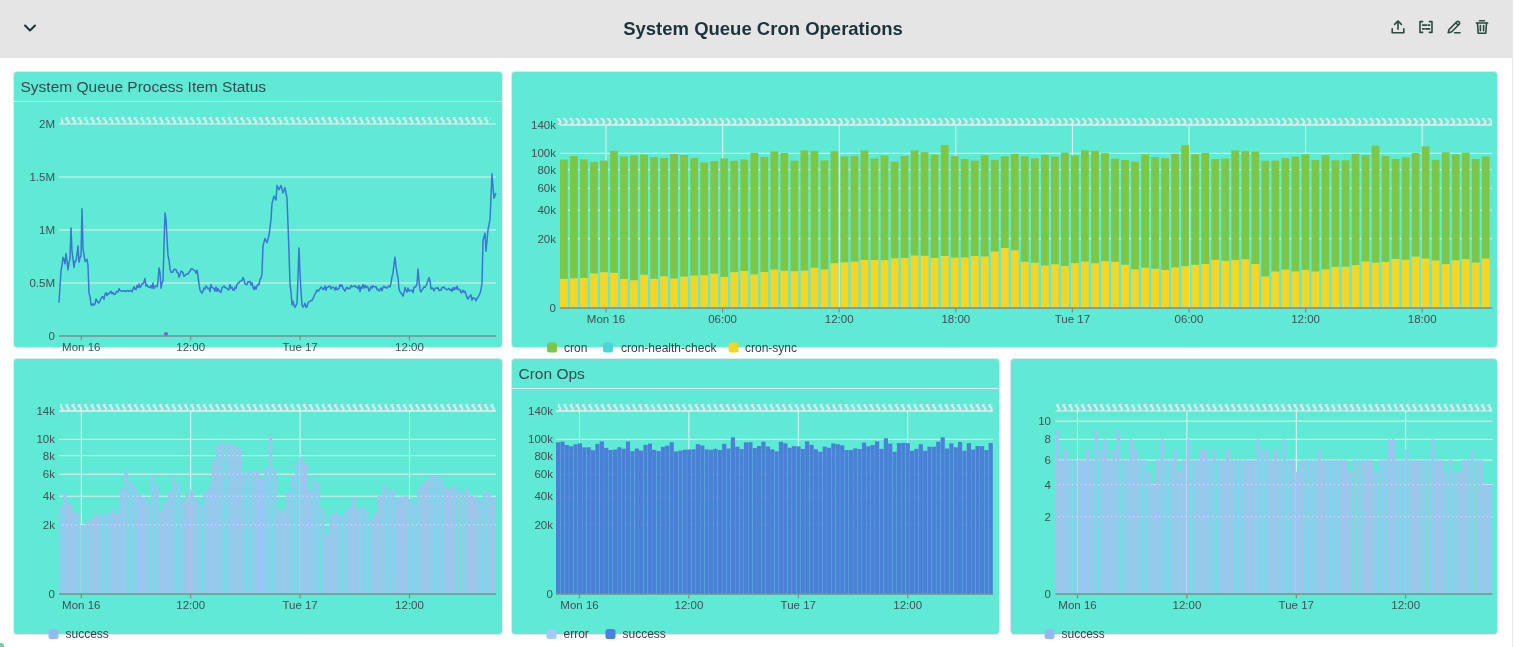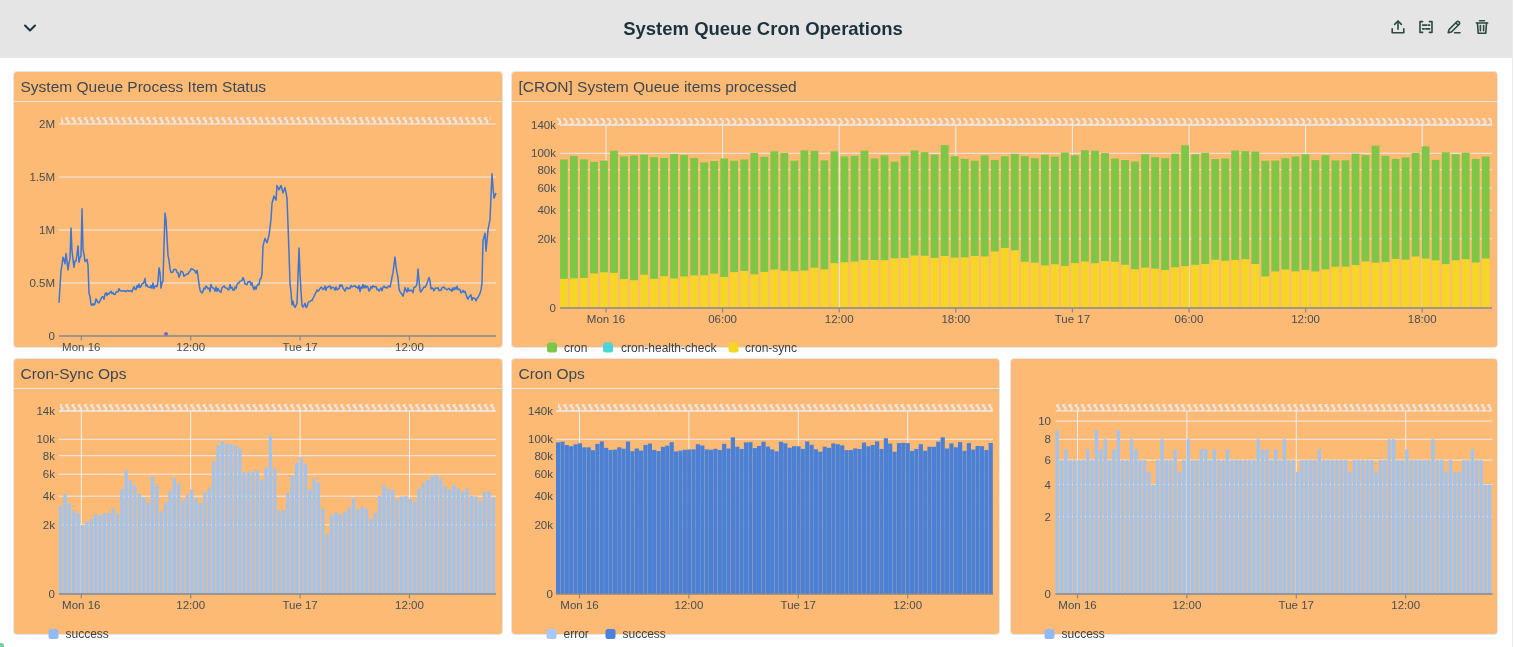--- a/index.html
+++ b/index.html
@@ -2,21 +2,21 @@
 <html><head><meta charset="utf-8"><style>
 * { margin:0; padding:0; box-sizing:border-box; }
 html,body { width:1515px; height:647px; background:#fff; font-family:"Liberation Sans", sans-serif; overflow:hidden; }
 .header { position:absolute; left:0; top:0; width:1512px; height:58px; background:#e5e5e5; }
 .header .chevron { position:absolute; left:22px; top:20px; }
 .header h1 { position:absolute; left:0; top:0; width:100%; height:58px; line-height:58px;
   text-align:center; font-size:18.5px; font-weight:700; color:#1d333b; padding-left:14px; }
 .hicons { position:absolute; right:22px; top:19px; display:flex; gap:12px; }
 .scrollline { position:absolute; left:1512px; top:0; width:1px; height:647px; background:#ebebef; }
 .corner { position:absolute; left:-2px; top:643px; width:6px; height:6px; border-radius:3px; background:#6fd19c; }
-.card { position:absolute; background:#fdba74; border:1px solid #e4e6ee; border-radius:4px; }
+.card { position:absolute; background:#5eead4; border:1px solid #e4e6ee; border-radius:4px; }
 .card-title { height:29.5px; line-height:30px; padding-left:7px; font-size:15.5px; color:#3d4754;
   border-bottom:1px solid #e4e6ee; white-space:nowrap; overflow:hidden; }
 .chart { position:absolute; left:0; top:30.5px;margin-top:12px; }
 svg text { font-family:"Liberation Sans", sans-serif; }
 </style></head>
 <body>
 <div class="header">
   <h1>System Queue Cron Operations</h1>
   <div class="chevron"><svg width="16" height="16" viewBox="0 0 16 16">
         <g stroke="#1d333b" stroke-width="2" fill="none" stroke-linecap="round" stroke-linejoin="round">
@@ -86,21 +86,20 @@
         <text x="67.3" y="236" text-anchor="middle" font-size="11.5" fill="#464e57" font-weight="400">Mon 16</text>
         <line x1="176.7" y1="221.0" x2="176.7" y2="225.5" stroke="#85898e" stroke-width="1.2"></line>
         <text x="176.7" y="236" text-anchor="middle" font-size="11.5" fill="#464e57" font-weight="400">12:00</text>
         <line x1="286.1" y1="221.0" x2="286.1" y2="225.5" stroke="#85898e" stroke-width="1.2"></line>
         <text x="286.1" y="236" text-anchor="middle" font-size="11.5" fill="#464e57" font-weight="400">Tue 17</text>
         <line x1="395.5" y1="221.0" x2="395.5" y2="225.5" stroke="#85898e" stroke-width="1.2"></line>
         <text x="395.5" y="236" text-anchor="middle" font-size="11.5" fill="#464e57" font-weight="400">12:00</text>
       </svg></div>
   </div>
 <div class="card" style="left:510.5px;top:71px;width:987.5px;height:277px">
-    <div class="card-title">[CRON] System Queue items processed</div>
     <div class="chart"><svg width="986" height="244" viewBox="0 0 986 244">
         <defs>
           <pattern id="hB" width="6.25" height="7" patternUnits="userSpaceOnUse">
             <path d="M5.2 0 L2.1 3.5 L5.2 7" stroke="#e9e9ec" stroke-width="1.9" fill="none"></path>
           </pattern>
         </defs>
         <line x1="94" y1="10" x2="94" y2="193" stroke="#eef0f4" stroke-width="1"></line>
         <line x1="210.6" y1="10" x2="210.6" y2="193" stroke="#eef0f4" stroke-width="1"></line>
         <line x1="327.2" y1="10" x2="327.2" y2="193" stroke="#eef0f4" stroke-width="1"></line>
         <line x1="443.8" y1="10" x2="443.8" y2="193" stroke="#eef0f4" stroke-width="1"></line>
@@ -328,21 +327,20 @@
         <text x="910.2" y="208" text-anchor="middle" font-size="11.5" fill="#464e57" font-weight="400">18:00</text>
         <rect x="35" y="227.5" width="10" height="10" rx="2.5" fill="#7ec646"></rect>
         <text x="52" y="236.5" text-anchor="start" font-size="12" fill="#39424d" font-weight="400">cron</text>
         <rect x="91" y="227.5" width="10" height="10" rx="2.5" fill="#4dd3da"></rect>
         <text x="109" y="236.5" text-anchor="start" font-size="12" fill="#39424d" font-weight="400">cron-health-check</text>
         <rect x="216.5" y="227.5" width="10" height="10" rx="2.5" fill="#f5d625"></rect>
         <text x="233" y="236.5" text-anchor="start" font-size="12" fill="#39424d" font-weight="400">cron-sync</text>
       </svg></div>
   </div>
 <div class="card" style="left:12.5px;top:358px;width:490px;height:277px">
-    <div class="card-title">Cron-Sync Ops</div>
     <div class="chart"><svg width="489" height="244" viewBox="0 0 489 244">
         <defs>
           <pattern id="hC" width="6.25" height="7" patternUnits="userSpaceOnUse">
             <path d="M5.2 0 L2.1 3.5 L5.2 7" stroke="#e9e9ec" stroke-width="1.9" fill="none"></path>
           </pattern>
         </defs>
         <line x1="67.3" y1="9" x2="67.3" y2="192" stroke="#eef0f4" stroke-width="1"></line>
         <line x1="176.7" y1="9" x2="176.7" y2="192" stroke="#eef0f4" stroke-width="1"></line>
         <line x1="286.1" y1="9" x2="286.1" y2="192" stroke="#eef0f4" stroke-width="1"></line>
         <line x1="395.5" y1="9" x2="395.5" y2="192" stroke="#eef0f4" stroke-width="1"></line>

